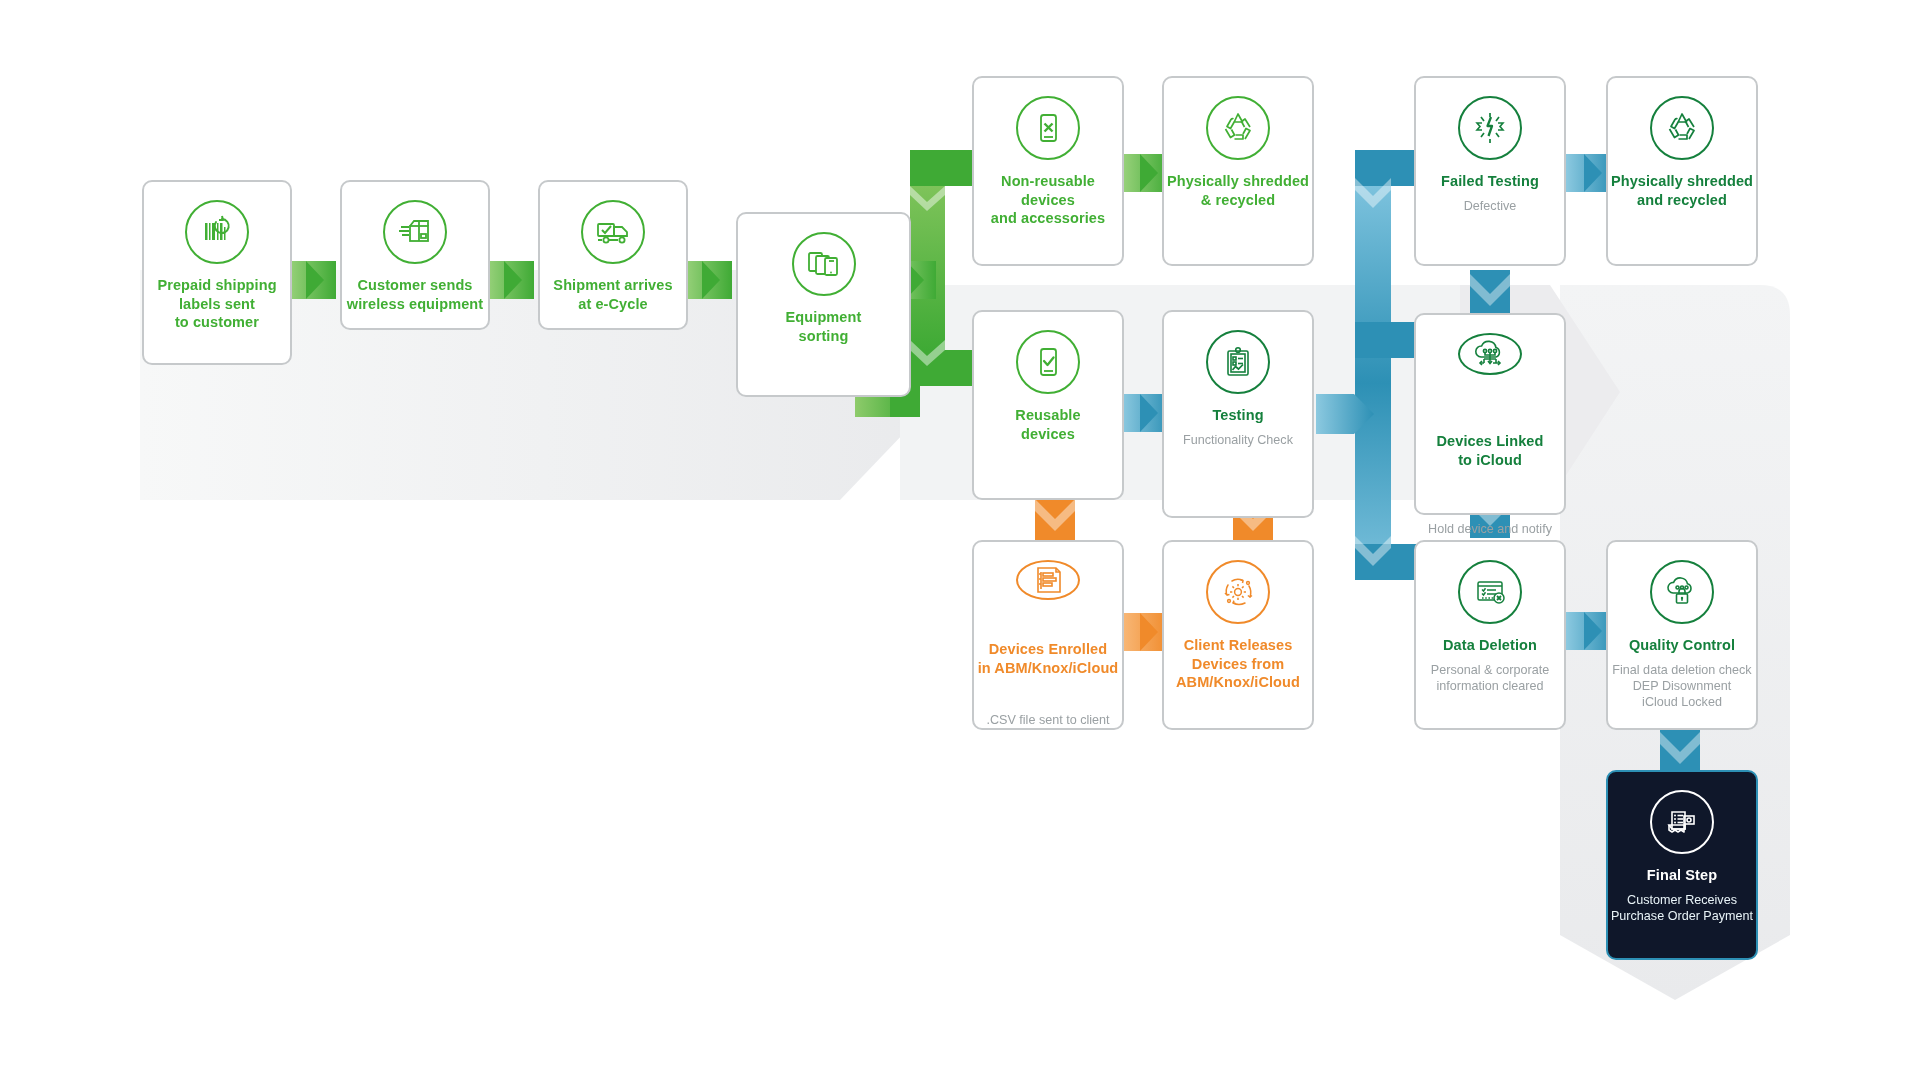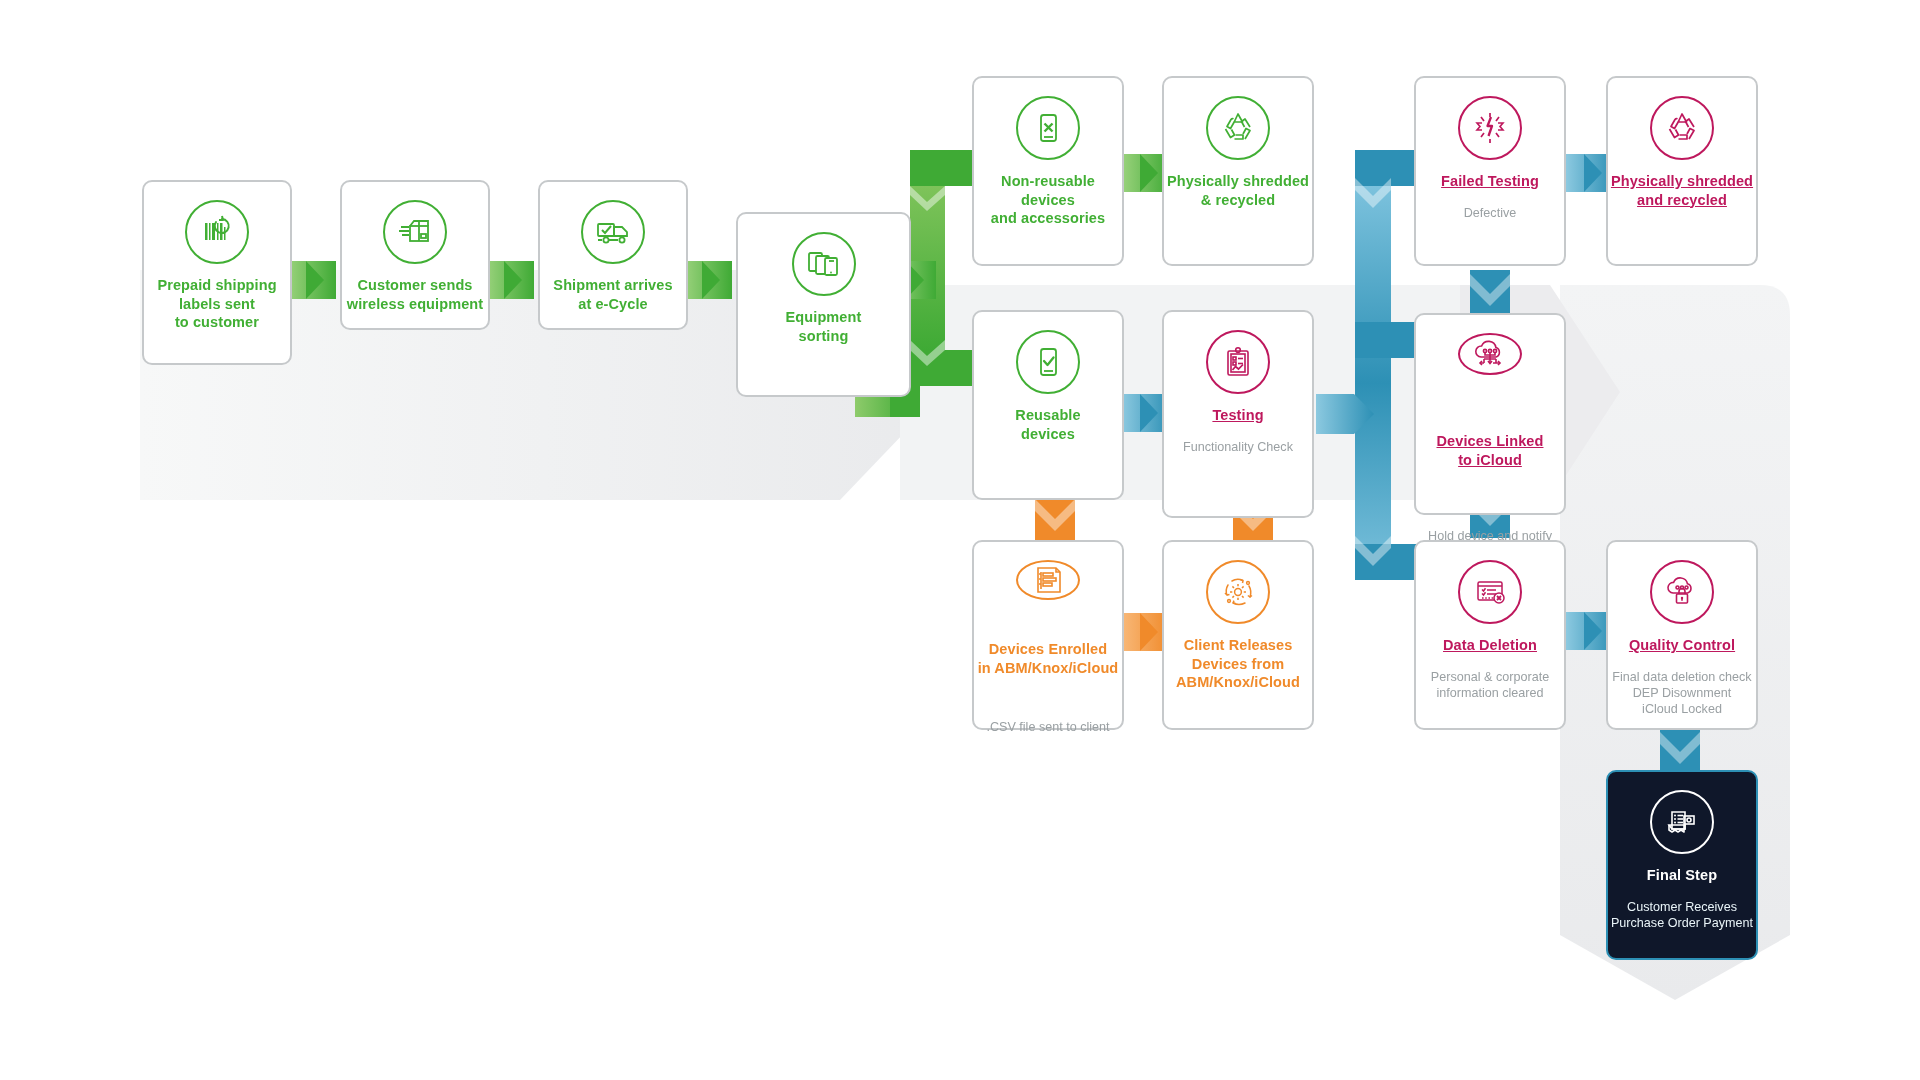--- a/index.html
+++ b/index.html
@@ -14,24 +14,24 @@
 
   
   .card{position:absolute;background:#ffffff;border:2px solid #c6c9cb;border-radius:10px;
         box-sizing:border-box;display:flex;flex-direction:column;align-items:center;
         padding-top:18px;z-index:6;}
   .card .ico{width:64px;height:64px;border-radius:50%;border:2px solid currentColor;
              display:flex;align-items:center;justify-content:center;box-sizing:border-box;}
   .card .ico svg{display:block;}
   .title{margin-top:12px;font-size:14.5px;font-weight:bold;line-height:1.28;text-align:center;
          letter-spacing:.1px;}
-  .sub{margin-top:14px;font-size:12.6px;line-height:1.30;text-align:center;color:#9aa0a3;
+  .sub{margin-top:7px;font-size:12.6px;line-height:1.30;text-align:center;color:#9aa0a3;
        font-weight:normal;}
   .green{color:#41af34;}
-  .blue{color:#be185d;text-decoration:underline;}
+  .blue{color:#15803d;}
   .orange{color:#f08a2a;}
 
   .card.final{background:#0f172a;border-color:#2d90b5;color:#ffffff;}
   .card.final .title{color:#ffffff;}
   .card.final .sub{color:#e9f4f8;}
   .card.final .ico{border-color:#ffffff;color:#ffffff;}
 
   
   .harrow{position:absolute;z-index:5;}
   .varrow{position:absolute;z-index:5;}

